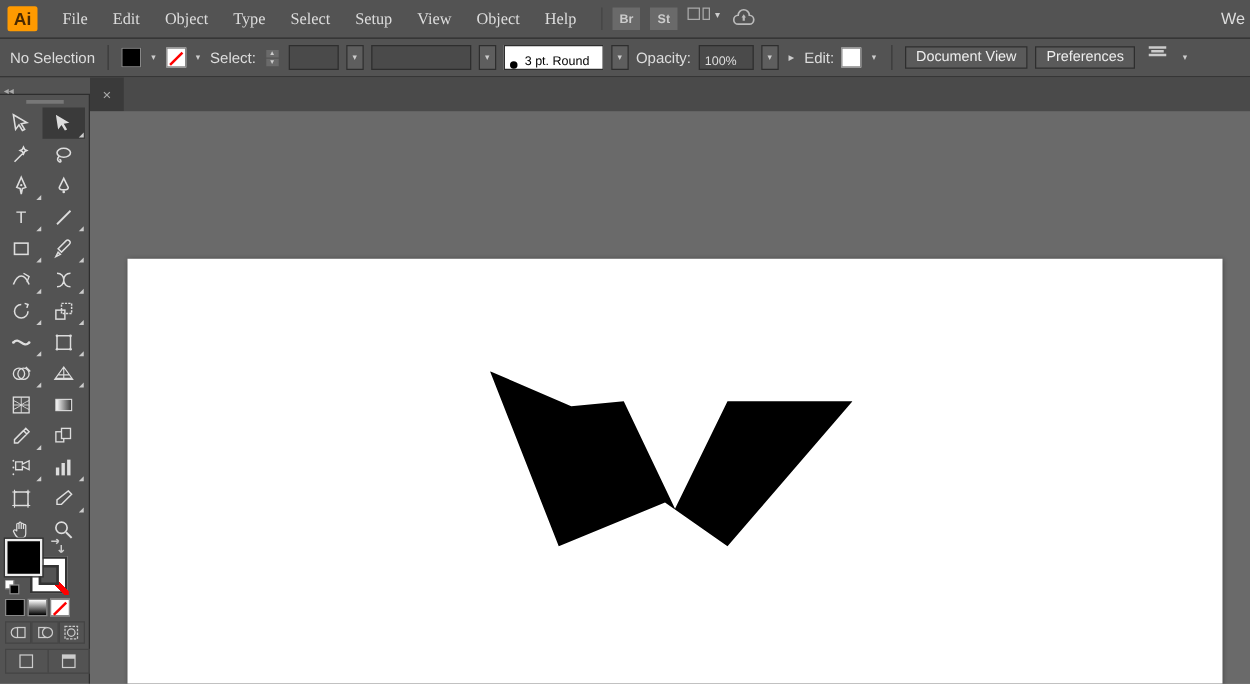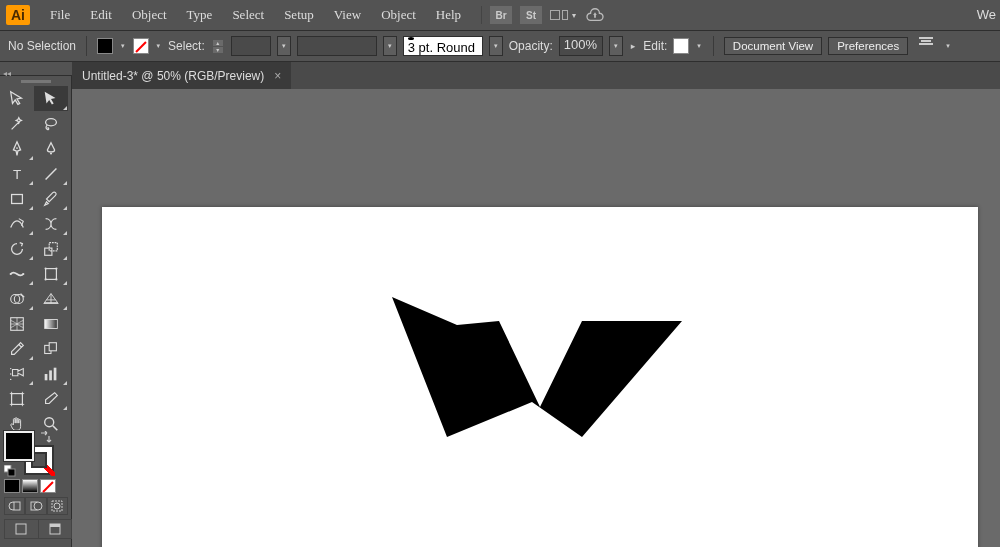--- a/index.html
+++ b/index.html
@@ -2,42 +2,42 @@
 <html><head>
 <meta charset="utf-8">
 <style>
 * { margin:0; padding:0; box-sizing:border-box; font-family:"Segoe UI",Arial,sans-serif; user-select:none; }
 body { width:1000px; height:547px; background:#535353; overflow:hidden; position:relative; }
 
 
 .menubar { height:30px; background:#535353; display:flex; align-items:center; padding:0 6px; color:#ddd; font-size:13px; }
 .logo { width:24px; height:20px; background:#ff9a00; color:#4a2a00; font-weight:bold; font-size:14px; display:flex; align-items:center; justify-content:center; border-radius:2px; margin-right:10px; }
 .menu-item { padding:0 10px; line-height:30px; cursor:default;font-family:Liberation Serif, serif; }
-.menubar-icons { display:flex; gap:8px; margin-left:10px; align-items:center; }
+.menubar-icons { display:flex; gap:8px; margin-left:10px; align-items:flex-start; }
 .mb-ico { width:22px; height:18px; background:#6a6a6a; display:flex; align-items:center; justify-content:center; color:#ccc; font-size:10px; font-weight:bold; }
 .mb-det { display:flex; gap:2px; align-items:center; }
 .mb-rect { width:10px; height:10px; border:1px solid #aaa; }
 .mb-rect.small { width:6px; height:10px; }
 .mb-chev { font-size:8px; color:#ccc; margin-left:2px; }
 .mb-cloud { width:22px; height:16px; position:relative; }
 .mb-cloud svg { width:100%; height:100%; }
 .top-right-txt { position:absolute; right:4px; top:7px; font-size:13px; color:#ddd; }
 
 
 .controlbar { height:32px; background:#535353; border-top:1px solid #2e2e2e; border-bottom:1px solid #2e2e2e; display:flex; align-items:center; padding:0 8px; color:#ddd; font-size:12px; gap:6px; }
 .ctrl-label {}
 .swatch { width:16px; height:16px; display:flex; align-items:center; justify-content:center; }
 .swatch.black { background:#000; border:1px solid #888; }
 .swatch.none { background:#fff; border:1px solid #888; position:relative; }
 .swatch.none::after { content:""; position:absolute; left:0; right:0; top:50%; height:2px; background:red; transform:rotate(-45deg); }
 .swatch.white { background:#fff; border:1px solid #888; }
 .mini-chev { font-size:7px; color:#ccc; margin:0 2px; }
 .stepper { display:flex; flex-direction:column; gap:1px; margin:0 2px; }
 .stepper span { width:10px; height:6px; background:#6a6a6a; font-size:6px; line-height:6px; text-align:center; color:#ccc; }
-.combo { background:#4a4a4a; border:1px solid #2e2e2e; height:20px; display:flex; align-items:flex-start; padding:0 4px; font-size:13px;flex-direction:column; }
+.combo { background:#4a4a4a; border:1px solid #2e2e2e; height:20px; display:flex; align-items:flex-end; padding:0 4px; font-size:10px; }
 .combo.dark { color:#bbb; }
 .combo-arrow { width:14px; height:20px; background:#5e5e5e; border:1px solid #2e2e2e; display:flex; align-items:center; justify-content:center; font-size:7px; color:#ccc; }
 .btn { background:#5a5a5a; border:1px solid #2e2e2e; padding:2px 8px; font-size:11.5px; color:#eee; }
 .align-ico { width:24px; height:18px; display:flex; flex-direction:column; gap:1px; align-items:center; }
 .align-ico span { height:2px; background:#ccc; }
 
 
 .panel-exp { height:14px; background:#535353; border-bottom:1px solid #2e2e2e; }
 .panel-exp-chev { font-size:8px; color:#aaa; padding-left:3px; }
 
@@ -155,21 +155,20 @@
   </div>
     <span class="mini-chev">▾</span>
 </div>
 
 <div class="panel-exp">
   <span class="panel-exp-chev">◂◂</span>
 </div>
 
 <div class="tabbar">
   <div class="tab">
-    <span>Untitled-3* @ 50% (RGB/Preview)</span>
     <span class="tab-close">×</span>
   </div>
 </div>
 
 <div class="toolspanel">
   <div class="tool-grip">
       <span></span>
     </div>
   <div class="tool-grid">
     <div class="tool-cell">

